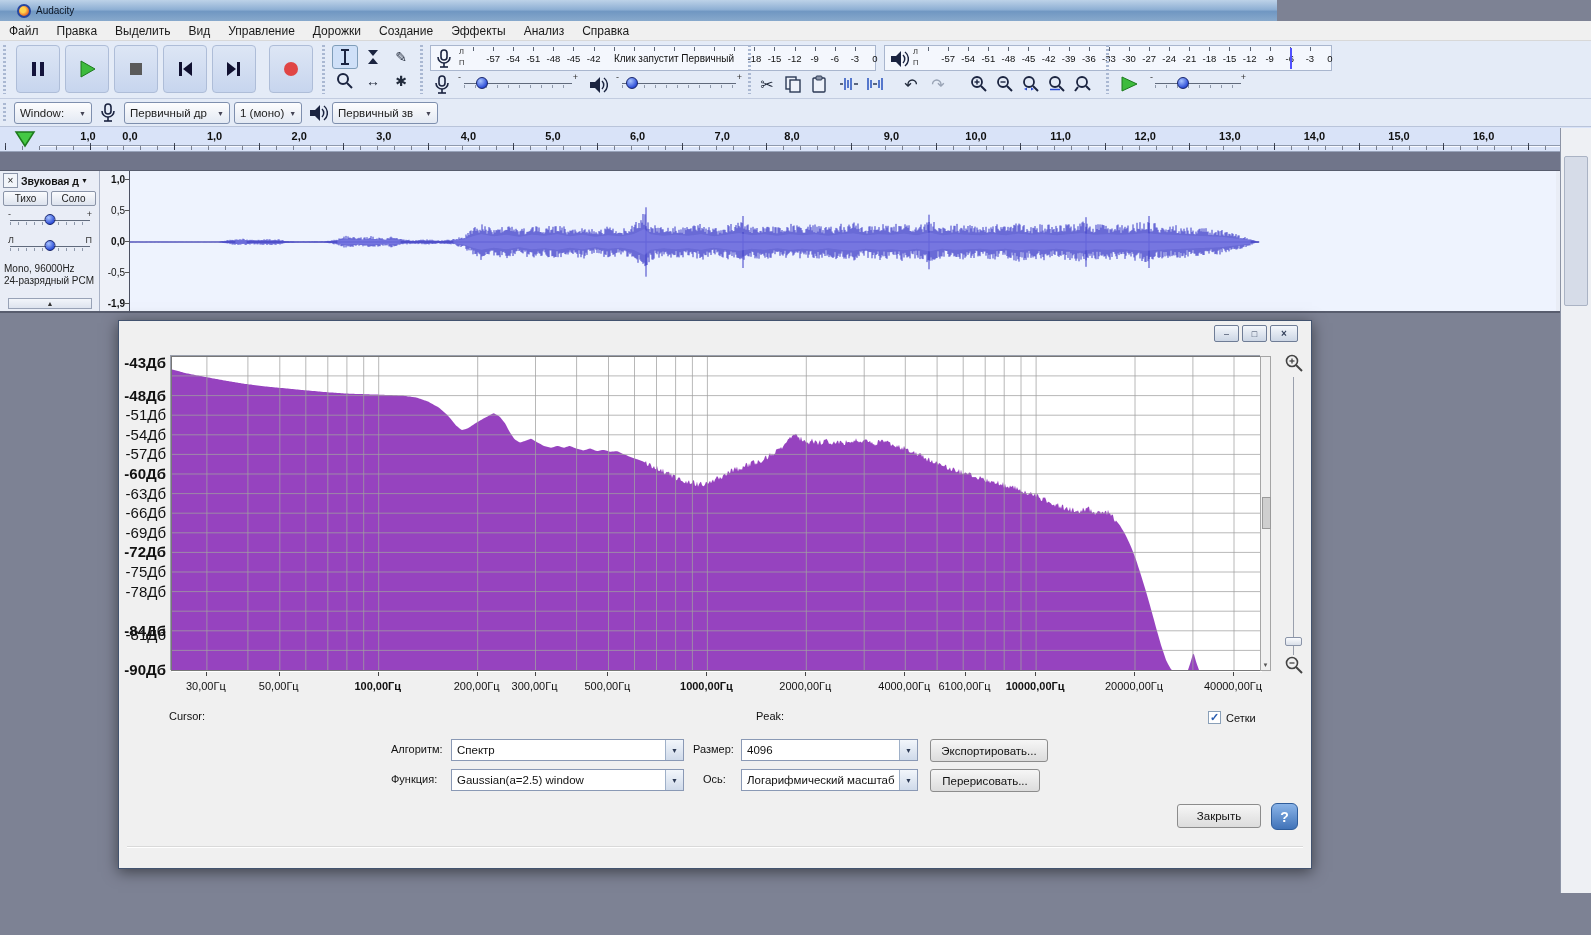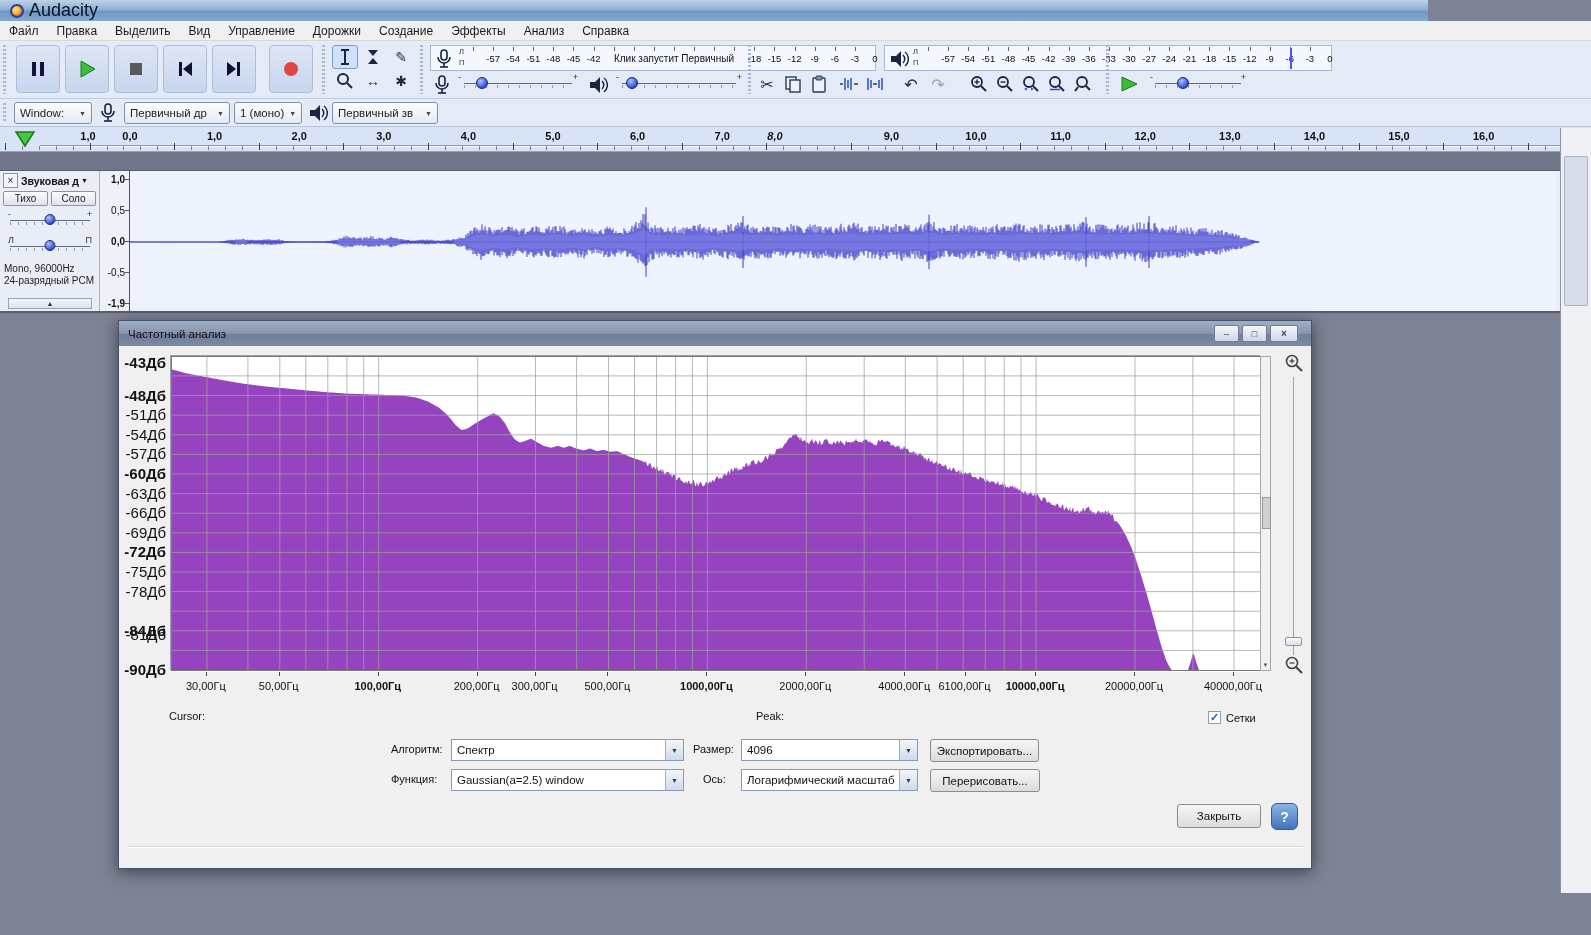--- a/index.html
+++ b/index.html
@@ -1,23 +1,23 @@
 <!DOCTYPE html>
 <html><head>
 <meta charset="utf-8">
 <style>
   html,body{margin:0;padding:0;}
   body{position:relative;width:1591px;height:935px;overflow:hidden;
        font-family:"Liberation Sans",sans-serif;background:#7d8294;-webkit-font-smoothing:antialiased;}
   .abs{position:absolute;}
   
-  .titlebar{left:0;top:0;width:1428px;height:21px;
+  .titlebar{left:0;top:0;width:1277px;height:21px;
     background:linear-gradient(180deg,#bdd2e8 0%,#8fb0d4 45%,#7097c2 55%,#88a9cc 100%);
-    display:flex;align-items:center;padding-left:10px;box-sizing:border-box;
-    font-size:18px;color:#0b1524;}
+    display:flex;align-items:center;padding-left:17px;box-sizing:border-box;
+    font-size:10px;color:#0b1524;}
   .app-icon{width:14px;height:14px;border-radius:50%;margin-right:5px;
     background:radial-gradient(circle at 40% 40%,#ffd24d 0 30%,#f08030 60%,#c03020 100%);
     border:2px solid #27459e;box-sizing:border-box;}
   .menubar{left:0;top:21px;width:1591px;height:20px;background:#f0f0f0;
     border-bottom:1px solid #d8d8d8;display:flex;align-items:center;box-sizing:border-box;}
   .menu-item{padding:2px 9px;font-size:12px;color:#1a1a1a;}
   
   .toolbars{left:0;top:41px;width:1591px;height:58px;background:#e4ebf7;
     border-bottom:1px solid #c2cce0;box-sizing:border-box;}
   .grip{position:absolute;width:3px;top:4px;bottom:4px;
@@ -436,21 +436,21 @@
   <div id="tlLabels" style="position:absolute;left:40px;top:0;width:1520px;height:25px">
       <div class="tl-label" style="left: 48px;">1,0</div>
       <div class="tl-label" style="left: 90px;">0,0</div>
       <div class="tl-label" style="left: 174.6px;">1,0</div>
       <div class="tl-label" style="left: 259.2px;">2,0</div>
       <div class="tl-label" style="left: 343.8px;">3,0</div>
       <div class="tl-label" style="left: 428.4px;">4,0</div>
       <div class="tl-label" style="left: 513px;">5,0</div>
       <div class="tl-label" style="left: 597.6px;">6,0</div>
       <div class="tl-label" style="left: 682.2px;">7,0</div>
-      <div class="tl-label" style="left: 735px; font-style: italic;">8,0</div>
+      <div class="tl-label" style="left: 752px;">8,0</div>
       <div class="tl-label" style="left: 851.4px;">9,0</div>
       <div class="tl-label" style="left: 936px;">10,0</div>
       <div class="tl-label" style="left: 1020.6px;">11,0</div>
       <div class="tl-label" style="left: 1105.2px;">12,0</div>
       <div class="tl-label" style="left: 1189.8px;">13,0</div>
       <div class="tl-label" style="left: 1274.4px;">14,0</div>
       <div class="tl-label" style="left: 1359px;">15,0</div>
       <div class="tl-label" style="left: 1443.6px;">16,0</div>
     </div>
 </div>
@@ -509,23 +509,20 @@
         <path d="M0 70.8L0 71.2M1 70.8L1 71.2M2 70.8L2 71.2M3 70.8L3 71.2M4 70.8L4 71.1M5 70.9L5 71.2M6 70.8L6 71.2M7 70.8L7 71.1M8 70.8L8 71.1M9 70.8L9 71.1M10 70.8L10 71.2M11 70.9L11 71.2M12 70.8L12 71.2M13 70.9L13 71.2M14 70.9L14 71.2M15 70.9L15 71.2M16 70.8L16 71.2M17 70.8L17 71.2M18 70.9L18 71.1M19 70.8L19 71.1M20 70.8L20 71.2M21 70.8L21 71.2M22 70.8L22 71.2M23 70.9L23 71.1M24 70.8L24 71.2M25 70.8L25 71.2M26 70.8L26 71.1M27 70.8L27 71.1M28 70.8L28 71.2M29 70.8L29 71.2M30 70.8L30 71.1M31 70.8L31 71.2M32 70.8L32 71.2M33 70.8L33 71.2M34 70.8L34 71.2M35 70.8L35 71.2M36 70.8L36 71.2M37 70.8L37 71.2M38 70.8L38 71.2M39 70.9L39 71.2M40 70.8L40 71.2M41 70.8L41 71.2M42 70.8L42 71.2M43 70.9L43 71.2M44 70.8L44 71.2M45 70.8L45 71.2M46 70.8L46 71.2M47 70.9L47 71.2M48 70.8L48 71.2M49 70.8L49 71.1M50 70.8L50 71.2M51 70.8L51 71.2M52 70.8L52 71.2M53 70.8L53 71.2M54 70.9L54 71.2M55 70.9L55 71.2M56 70.8L56 71.2M57 70.8L57 71.2M58 70.9L58 71.2M59 70.8L59 71.2M60 70.9L60 71.2M61 70.8L61 71.2M62 70.8L62 71.2M63 70.9L63 71.2M64 70.9L64 71.2M65 70.8L65 71.2M66 70.9L66 71.2M67 70.8L67 71.2M68 70.8L68 71.2M69 70.8L69 71.2M70 70.9L70 71.2M71 70.8L71 71.1M72 70.9L72 71.1M73 70.9L73 71.2M74 70.8L74 71.2M75 70.8L75 71.2M76 70.9L76 71.2M77 70.8L77 71.2M78 70.9L78 71.1M79 70.8L79 71.2M80 70.9L80 71.2M81 70.8L81 71.2M82 70.8L82 71.2M83 70.8L83 71.1M84 70.8L84 71.2M85 70.8L85 71.2M86 70.8L86 71.2M87 70.8L87 71.1M88 70.8L88 71.2M89 70.8L89 71.2M90 70.6L90 71.5M91 70.4L91 71.5M92 70.2L92 71.5M93 70.2L93 72.0M94 70.4L94 71.9M95 69.8L95 72.1M96 70.2L96 72.1M97 69.2L97 72.3M98 69.2L98 72.4M99 69.7L99 72.1M100 68.8L100 73.1M101 69.2L101 72.5M102 68.9L102 73.4M103 69.0L103 73.5M104 69.4L104 73.2M105 68.7L105 73.8M106 68.6L106 73.0M107 68.5L107 73.0M108 69.0L108 73.9M109 68.7L109 73.4M110 68.3L110 73.6M111 68.7L111 73.4M112 68.7L112 72.9M113 67.7L113 72.9M114 68.1L114 72.8M115 69.1L115 73.6M116 69.1L116 74.0M117 68.6L117 73.1M118 69.3L118 73.0M119 69.2L119 73.1M120 68.8L120 73.5M121 69.0L121 72.6M122 68.8L122 72.8M123 69.2L123 72.3M124 69.0L124 73.3M125 69.5L125 73.3M126 69.1L126 72.6M127 69.6L127 73.3M128 68.9L128 73.3M129 68.9L129 72.4M130 69.5L130 73.5M131 69.0L131 73.4M132 69.1L132 73.5M133 69.1L133 73.8M134 68.4L134 73.5M135 68.8L135 72.8M136 69.0L136 73.0M137 68.1L137 74.0M138 69.3L138 73.1M139 68.4L139 73.2M140 68.4L140 73.8M141 69.3L141 73.7M142 69.3L142 74.0M143 69.2L143 72.9M144 69.1L144 73.3M145 68.7L145 73.5M146 69.0L146 73.8M147 69.4L147 72.7M148 68.5L148 73.0M149 68.3L149 72.8M150 69.3L150 73.5M151 69.8L151 72.6M152 69.1L152 72.8M153 69.3L153 72.3M154 70.0L154 72.2M155 70.3L155 71.9M156 70.1L156 71.9M157 70.4L157 71.7M158 70.1L158 71.8M159 70.5L159 71.8M160 70.5L160 71.6M161 70.3L161 71.5M162 70.5L162 71.7M163 70.4L163 71.6M164 70.5L164 71.6M165 70.7L165 71.5M166 70.6L166 71.4M167 70.7L167 71.4M168 70.5L168 71.5M169 70.7L169 71.3M170 70.7L170 71.4M171 70.6L171 71.4M172 70.7L172 71.3M173 70.5L173 71.4M174 70.5L174 71.3M175 70.7L175 71.5M176 70.7L176 71.4M177 70.6L177 71.4M178 70.6L178 71.3M179 70.5L179 71.4M180 70.6L180 71.5M181 70.7L181 71.4M182 70.4L182 71.4M183 70.6L183 71.4M184 70.5L184 71.5M185 70.4L185 71.5M186 70.6L186 71.4M187 70.4L187 71.5M188 70.7L188 71.4M189 70.6L189 71.4M190 70.6L190 71.4M191 70.5L191 71.5M192 70.4L192 71.4M193 70.5L193 71.4M194 70.7L194 71.5M195 70.3L195 71.7M196 70.3L196 71.5M197 70.1L197 71.8M198 69.8L198 71.8M199 70.2L199 72.2M200 69.9L200 72.2M201 69.9L201 72.1M202 69.2L202 72.1M203 69.8L203 72.9M204 68.8L204 73.3M205 69.4L205 72.5M206 68.9L206 73.1M207 68.9L207 73.3M208 69.2L208 73.6M209 67.5L209 74.4M210 67.8L210 73.3M211 67.7L211 75.1M212 67.6L212 75.2M213 67.2L213 74.5M214 65.6L214 76.5M215 67.6L215 74.1M216 64.9L216 76.4M217 67.8L217 74.5M218 65.4L218 75.4M219 66.8L219 74.7M220 66.6L220 75.7M221 67.2L221 75.7M222 67.4L222 75.2M223 66.4L223 75.9M224 66.1L224 74.1M225 67.1L225 74.3M226 68.2L226 74.7M227 67.6L227 73.9M228 67.4L228 73.5M229 66.8L229 74.7M230 67.4L230 74.1M231 66.4L231 73.9M232 68.5L232 74.1M233 68.5L233 75.3M234 66.7L234 74.2M235 66.4L235 74.8M236 68.2L236 74.1M237 66.2L237 74.7M238 67.9L238 75.7M239 67.3L239 75.8M240 66.9L240 75.4M241 65.1L241 75.2M242 68.0L242 75.1M243 65.7L243 75.5M244 68.0L244 75.3M245 68.1L245 75.5M246 68.0L246 73.9M247 67.5L247 74.3M248 68.4L248 75.6M249 66.7L249 75.1M250 67.0L250 75.2M251 68.0L251 73.5M252 67.1L252 73.8M253 68.2L253 74.7M254 68.7L254 73.3M255 68.7L255 74.5M256 68.8L256 73.7M257 67.5L257 74.4M258 67.0L258 73.3M259 67.8L259 75.4M260 66.5L260 75.4M261 65.7L261 76.3M262 66.6L262 76.1M263 67.3L263 74.3M264 67.1L264 75.3M265 67.4L265 74.9M266 67.3L266 75.0M267 67.1L267 74.4M268 68.2L268 73.4M269 68.6L269 73.6M270 68.0L270 73.6M271 68.0L271 72.9M272 68.5L272 73.1M273 68.7L273 73.2M274 68.6L274 72.6M275 69.6L275 72.6M276 68.8L276 72.5M277 69.2L277 73.4M278 69.0L278 72.4M279 68.8L279 72.4M280 69.8L280 73.1M281 69.7L281 72.6M282 69.9L282 72.7M283 69.4L283 72.5M284 69.9L284 72.6M285 70.0L285 72.8M286 69.1L286 72.8M287 69.8L287 72.2M288 69.3L288 73.1M289 69.2L289 72.7M290 69.1L290 72.3M291 68.7L291 72.4M292 69.1L292 73.2M293 68.6L293 72.4M294 69.0L294 73.2M295 69.5L295 73.2M296 69.5L296 73.3M297 68.4L297 73.0M298 69.3L298 73.0M299 69.4L299 73.5M300 68.7L300 72.7M301 69.5L301 72.4M302 68.7L302 73.0M303 69.4L303 73.0M304 69.5L304 72.5M305 69.9L305 73.0M306 69.6L306 72.6M307 69.9L307 72.5M308 69.3L308 72.0M309 69.7L309 72.2M310 70.0L310 72.6M311 69.9L311 72.8M312 69.3L312 72.5M313 69.9L313 72.6M314 69.6L314 72.7M315 69.3L315 73.0M316 69.4L316 72.2M317 68.8L317 73.0M318 68.8L318 72.7M319 68.9L319 73.1M320 69.6L320 73.0M321 69.4L321 73.3M322 69.0L322 72.5M323 68.1L323 73.0M324 68.1L324 73.1M325 69.1L325 72.8M326 68.3L326 73.8M327 68.1L327 74.8M328 68.5L328 75.4M329 66.4L329 75.4M330 68.0L330 73.9M331 66.9L331 76.0M332 66.8L332 75.0M333 67.8L333 74.9M334 67.0L334 74.4M335 67.3L335 75.0M336 63.5L336 77.9M337 65.3L337 79.6M338 62.0L338 77.8M339 64.1L339 79.3M340 60.2L340 76.9M341 59.5L341 79.4M342 62.8L342 78.7M343 59.9L343 83.3M344 57.1L344 79.6M345 56.1L345 83.0M346 59.9L346 82.8M347 57.7L347 85.2M348 59.4L348 81.3M349 61.6L349 82.5M350 58.8L350 83.3M351 60.0L351 88.9M352 53.4L352 85.4M353 58.4L353 84.8M354 60.1L354 85.0M355 55.3L355 84.0M356 58.7L356 81.2M357 62.7L357 83.0M358 59.8L358 82.9M359 56.1L359 83.3M360 57.3L360 80.5M361 59.3L361 79.5M362 61.2L362 79.6M363 63.2L363 79.5M364 59.2L364 84.5M365 61.5L365 81.4M366 59.2L366 81.4M367 59.3L367 84.3M368 58.4L368 84.3M369 59.0L369 84.2M370 58.5L370 86.2M371 61.7L371 80.2M372 56.1L372 84.1M373 61.2L373 81.2M374 59.8L374 80.7M375 59.4L375 82.1M376 58.9L376 84.8M377 59.0L377 87.1M378 55.8L378 84.9M379 55.5L379 84.3M380 56.7L380 85.2M381 60.0L381 82.4M382 55.8L382 79.0M383 60.2L383 85.0M384 58.6L384 81.8M385 60.6L385 83.1M386 57.8L386 80.4M387 59.0L387 79.9M388 60.4L388 77.8M389 63.5L389 80.0M390 60.3L390 79.4M391 59.6L391 81.0M392 57.9L392 81.7M393 59.8L393 82.4M394 57.4L394 79.2M395 63.4L395 80.7M396 62.7L396 79.5M397 60.9L397 85.9M398 60.8L398 82.8M399 60.5L399 83.5M400 59.9L400 80.9M401 58.4L401 81.2M402 56.6L402 81.4M403 56.1L403 85.4M404 61.2L404 86.4M405 60.2L405 83.4M406 55.3L406 84.6M407 55.8L407 82.8M408 60.4L408 80.5M409 56.5L409 82.2M410 61.1L410 82.7M411 61.0L411 84.9M412 62.2L412 84.6M413 61.2L413 80.4M414 62.7L414 78.7M415 61.4L415 81.4M416 57.6L416 83.6M417 57.6L417 84.9M418 58.8L418 86.2M419 55.1L419 86.0M420 61.5L420 79.4M421 59.1L421 79.4M422 58.6L422 85.2M423 55.8L423 84.9M424 61.9L424 86.6M425 55.4L425 85.8M426 55.2L426 86.0M427 60.3L427 80.3M428 60.0L428 86.2M429 60.5L429 82.7M430 55.1L430 81.8M431 59.4L431 86.1M432 56.6L432 82.1M433 62.2L433 81.8M434 55.4L434 81.4M435 58.0L435 83.0M436 61.4L436 83.4M437 63.4L437 81.7M438 60.7L438 83.5M439 61.6L439 81.4M440 59.6L440 79.5M441 59.9L441 81.3M442 59.4L442 82.0M443 58.7L443 83.0M444 62.4L444 79.3M445 58.6L445 81.5M446 60.5L446 81.4M447 62.0L447 82.9M448 61.3L448 86.5M449 60.7L449 79.3M450 60.2L450 82.9M451 62.1L451 86.2M452 57.3L452 83.7M453 60.8L453 79.8M454 59.2L454 87.5M455 58.3L455 84.8M456 61.6L456 81.7M457 60.8L457 83.9M458 62.3L458 78.7M459 58.6L459 78.5M460 60.6L460 79.8M461 62.4L461 79.5M462 58.1L462 82.8M463 62.8L463 79.4M464 60.3L464 81.9M465 62.7L465 77.6M466 61.2L466 78.8M467 62.5L467 81.9M468 63.3L468 78.4M469 60.1L469 82.2M470 60.7L470 79.0M471 58.7L471 82.7M472 62.0L472 80.2M473 63.4L473 79.5M474 62.8L474 85.9M475 57.6L475 83.4M476 58.4L476 83.9M477 55.7L477 80.4M478 57.5L478 86.2M479 58.2L479 85.8M480 56.5L480 85.2M481 59.0L481 79.5M482 59.5L482 81.8M483 57.7L483 83.8M484 62.3L484 83.3M485 62.0L485 85.7M486 60.2L486 82.1M487 62.9L487 81.6M488 62.0L488 78.2M489 61.8L489 81.5M490 61.8L490 79.4M491 62.0L491 83.4M492 62.2L492 80.2M493 63.7L493 81.4M494 57.3L494 79.7M495 59.8L495 79.3M496 60.3L496 80.3M497 62.0L497 85.6M498 62.4L498 85.5M499 60.2L499 81.6M500 61.1L500 83.2M501 58.2L501 81.8M502 54.8L502 85.6M503 60.6L503 85.0M504 56.1L504 85.8M505 53.7L505 86.9M506 51.0L506 87.4M507 57.4L507 88.4M508 57.1L508 91.8M509 52.0L509 84.0M510 57.0L510 88.6M511 49.2L511 90.0M512 51.7L512 91.0M513 43.0L513 92.8M514 53.8L514 91.7M515 43.3L515 95.1M516 55.2L516 94.3M517 57.7L517 94.0M518 51.4L518 86.5M519 58.0L519 91.2M520 61.0L520 82.4M521 56.2L521 83.8M522 57.3L522 88.5M523 57.5L523 88.7M524 61.8L524 87.6M525 54.3L525 79.6M526 57.1L526 82.1M527 60.5L527 83.3M528 56.8L528 80.5M529 61.7L529 86.7M530 57.0L530 82.6M531 56.2L531 81.4M532 58.4L532 85.2M533 58.3L533 80.6M534 61.2L534 83.4M535 61.2L535 81.3M536 60.5L536 80.7M537 60.3L537 82.7M538 56.8L538 85.3M539 60.9L539 83.7M540 60.1L540 83.5M541 60.5L541 86.6M542 62.6L542 82.4M543 57.2L543 83.4M544 61.3L544 84.1M545 55.5L545 83.9M546 59.9L546 80.1M547 61.7L547 86.3M548 62.1L548 85.5M549 58.8L549 86.4M550 61.7L550 81.3M551 58.4L551 84.3M552 61.8L552 84.0M553 56.5L553 86.3M554 63.1L554 80.2M555 57.1L555 80.4M556 59.1L556 81.3M557 56.1L557 79.6M558 57.9L558 84.1M559 58.3L559 84.3M560 57.9L560 81.3M561 57.3L561 80.7M562 60.3L562 82.8M563 55.3L563 86.2M564 54.5L564 81.0M565 55.1L565 81.1M566 58.7L566 81.7M567 60.1L567 87.5M568 54.4L568 80.1M569 56.8L569 82.8M570 53.0L570 87.0M571 59.4L571 85.9M572 57.1L572 85.7M573 58.2L573 88.6M574 56.0L574 82.6M575 60.9L575 84.1M576 57.6L576 84.1M577 62.7L577 80.6M578 58.9L578 85.8M579 56.2L579 81.5M580 59.4L580 81.5M581 61.4L581 84.0M582 61.0L582 79.0M583 57.7L583 78.6M584 59.0L584 82.1M585 57.5L585 83.4M586 57.1L586 78.7M587 60.3L587 81.4M588 63.5L588 80.5M589 59.7L589 84.2M590 61.7L590 85.1M591 59.3L591 83.3M592 62.5L592 85.8M593 58.9L593 86.5M594 58.7L594 81.2M595 58.9L595 79.6M596 61.1L596 80.9M597 61.7L597 87.0M598 54.0L598 88.3M599 55.2L599 83.9M600 60.4L600 83.5M601 53.0L601 80.5M602 59.1L602 85.0M603 60.3L603 81.4M604 60.0L604 86.4M605 56.0L605 81.3M606 54.1L606 83.7M607 57.2L607 86.6M608 51.8L608 86.9M609 54.9L609 87.1M610 56.4L610 88.2M611 51.3L611 86.8M612 51.9L612 87.6M613 61.1L613 85.6M614 57.6L614 88.8M615 55.4L615 84.8M616 58.6L616 84.3M617 54.4L617 83.5M618 53.5L618 85.1M619 59.1L619 85.4M620 61.0L620 82.2M621 56.7L621 85.8M622 62.0L622 80.5M623 55.8L623 81.1M624 58.6L624 84.0M625 57.5L625 87.3M626 58.7L626 85.5M627 57.0L627 87.4M628 61.1L628 81.7M629 62.0L629 87.7M630 60.2L630 82.6M631 59.9L631 83.9M632 61.4L632 83.1M633 55.9L633 82.7M634 57.3L634 84.6M635 61.0L635 86.7M636 57.4L636 81.8M637 55.9L637 86.0M638 55.9L638 87.6M639 56.5L639 82.4M640 60.5L640 86.6M641 60.3L641 86.8M642 60.4L642 82.5M643 55.6L643 81.8M644 61.8L644 79.4M645 56.2L645 83.2M646 56.3L646 80.4M647 62.3L647 80.9M648 56.4L648 80.7M649 56.6L649 80.4M650 57.1L650 84.8M651 60.7L651 81.2M652 59.0L652 83.5M653 61.3L653 84.6M654 59.9L654 82.7M655 61.0L655 79.8M656 59.8L656 86.8M657 56.1L657 84.3M658 56.7L658 82.9M659 59.5L659 82.1M660 60.6L660 80.8M661 52.9L661 80.2M662 60.8L662 81.4M663 55.2L663 84.6M664 54.5L664 83.6M665 59.1L665 81.8M666 61.4L666 80.5M667 54.4L667 81.4M668 56.2L668 81.6M669 55.5L669 80.1M670 56.6L670 87.3M671 57.0L671 82.7M672 59.2L672 80.6M673 61.5L673 81.7M674 62.0L674 83.3M675 61.5L675 81.6M676 58.1L676 83.6M677 57.6L677 79.9M678 55.7L678 86.8M679 58.8L679 83.6M680 53.6L680 80.5M681 56.1L681 79.9M682 59.4L682 83.6M683 54.3L683 86.4M684 61.2L684 86.9M685 53.5L685 82.7M686 61.8L686 85.1M687 55.7L687 87.3M688 60.6L688 81.0M689 55.1L689 87.5M690 57.6L690 83.8M691 55.4L691 83.5M692 61.5L692 86.7M693 59.1L693 81.8M694 62.4L694 82.9M695 57.0L695 85.0M696 56.0L696 79.3M697 58.9L697 84.7M698 58.5L698 83.4M699 56.4L699 86.1M700 57.9L700 84.2M701 55.7L701 85.5M702 60.5L702 86.2M703 61.9L703 87.0M704 62.6L704 85.8M705 59.3L705 81.2M706 56.9L706 88.1M707 57.5L707 87.0M708 59.3L708 84.9M709 60.8L709 82.7M710 55.3L710 85.8M711 52.8L711 82.6M712 58.9L712 80.5M713 61.4L713 85.8M714 56.2L714 87.6M715 58.9L715 86.3M716 60.7L716 87.8M717 60.6L717 83.8M718 55.3L718 82.8M719 53.6L719 87.3M720 55.5L720 85.3M721 58.0L721 81.6M722 57.0L722 85.3M723 52.7L723 86.2M724 51.5L724 89.4M725 56.5L725 88.7M726 54.6L726 85.6M727 58.2L727 86.9M728 52.5L728 83.6M729 57.8L729 85.1M730 61.0L730 80.2M731 57.0L731 81.4M732 56.2L732 79.8M733 60.8L733 82.4M734 61.2L734 84.7M735 60.1L735 80.1M736 59.7L736 79.3M737 62.5L737 80.0M738 60.0L738 86.9M739 55.5L739 80.8M740 55.3L740 81.1M741 59.1L741 81.1M742 55.6L742 87.3M743 61.6L743 84.0M744 58.8L744 81.7M745 55.2L745 87.5M746 59.0L746 84.0M747 58.7L747 83.0M748 58.7L748 80.5M749 56.1L749 84.9M750 60.2L750 89.0M751 59.4L751 86.6M752 59.2L752 84.0M753 53.2L753 85.3M754 57.5L754 80.6M755 59.4L755 85.2M756 54.8L756 87.1M757 56.5L757 87.8M758 54.8L758 81.2M759 60.9L759 84.7M760 61.8L760 81.1M761 56.4L761 81.2M762 56.4L762 80.9M763 59.6L763 83.3M764 55.7L764 83.9M765 60.4L765 80.6M766 52.9L766 83.8M767 61.0L767 87.7M768 60.4L768 83.0M769 55.0L769 80.5M770 55.3L770 84.4M771 55.3L771 88.6M772 58.7L772 89.9M773 58.4L773 82.5M774 57.3L774 86.5M775 53.3L775 81.8M776 55.8L776 84.1M777 54.5L777 86.5M778 56.8L778 85.7M779 54.3L779 85.3M780 60.0L780 87.4M781 60.1L781 80.2M782 61.0L782 82.6M783 59.7L783 83.2M784 61.1L784 80.3M785 58.5L785 87.5M786 56.4L786 79.7M787 59.7L787 84.2M788 58.7L788 86.7M789 57.4L789 79.8M790 55.9L790 88.1M791 53.5L791 84.9M792 58.3L792 87.6M793 61.1L793 88.1M794 55.7L794 83.4M795 53.4L795 84.3M796 59.2L796 83.3M797 51.5L797 91.1M798 53.7L798 89.4M799 51.0L799 88.9M800 59.8L800 89.8M801 52.7L801 86.4M802 59.9L802 89.6M803 55.5L803 88.1M804 51.0L804 88.7M805 57.9L805 88.3M806 58.8L806 87.2M807 59.7L807 87.0M808 60.5L808 80.3M809 57.0L809 85.8M810 57.7L810 87.6M811 57.8L811 85.3M812 62.1L812 85.4M813 56.6L813 81.5M814 57.2L814 85.7M815 57.8L815 79.4M816 60.0L816 80.0M817 60.1L817 80.0M818 59.4L818 83.0M819 59.8L819 85.8M820 59.8L820 85.4M821 54.6L821 83.8M822 61.5L822 81.7M823 58.6L823 82.3M824 54.8L824 85.4M825 54.9L825 84.7M826 60.5L826 86.0M827 52.9L827 85.9M828 59.9L828 83.2M829 61.6L829 85.9M830 58.4L830 87.8M831 56.9L831 82.0M832 57.5L832 82.6M833 59.3L833 88.4M834 54.5L834 83.6M835 60.0L835 86.8M836 57.5L836 85.4M837 58.9L837 81.3M838 55.0L838 83.9M839 61.4L839 82.3M840 54.2L840 80.5M841 57.4L841 86.9M842 55.0L842 84.7M843 60.6L843 82.9M844 57.2L844 87.0M845 55.6L845 82.0M846 61.4L846 79.6M847 56.6L847 80.2M848 58.7L848 85.4M849 61.3L849 84.4M850 58.3L850 85.2M851 59.3L851 80.8M852 59.7L852 81.0M853 56.1L853 82.7M854 59.0L854 80.5M855 60.7L855 80.5M856 55.8L856 84.7M857 61.8L857 82.0M858 61.3L858 87.7M859 57.7L859 83.8M860 61.0L860 88.1M861 56.4L861 83.4M862 58.1L862 83.2M863 55.4L863 87.5M864 61.0L864 82.8M865 61.9L865 88.5M866 55.0L866 85.4M867 53.3L867 80.1M868 57.8L868 85.9M869 59.3L869 82.6M870 60.1L870 80.1M871 56.2L871 79.9M872 58.1L872 80.0M873 56.2L873 83.8M874 55.5L874 81.6M875 55.7L875 83.7M876 60.1L876 79.5M877 59.2L877 85.0M878 55.9L878 87.5M879 59.8L879 85.8M880 56.6L880 86.8M881 55.8L881 86.8M882 60.4L882 81.6M883 57.1L883 84.4M884 53.9L884 89.3M885 54.6L885 81.9M886 52.5L886 89.8M887 60.6L887 85.2M888 54.4L888 88.3M889 52.6L889 90.6M890 53.6L890 85.9M891 59.6L891 81.1M892 58.8L892 86.5M893 55.3L893 81.4M894 54.1L894 89.1M895 61.2L895 87.1M896 61.0L896 88.9M897 58.1L897 81.6M898 59.7L898 86.6M899 61.8L899 79.9M900 60.1L900 82.6M901 56.2L901 86.8M902 62.3L902 84.5M903 56.8L903 86.4M904 57.3L904 85.0M905 55.1L905 85.5M906 58.9L906 88.1M907 57.3L907 83.3M908 61.2L908 82.1M909 61.5L909 80.2M910 53.3L910 84.1M911 60.6L911 87.4M912 53.8L912 83.2M913 59.5L913 86.0M914 61.5L914 89.2M915 57.6L915 83.3M916 60.5L916 82.7M917 58.4L917 84.5M918 53.8L918 84.2M919 53.6L919 83.5M920 58.0L920 86.3M921 62.0L921 80.5M922 56.0L922 85.0M923 58.8L923 79.6M924 58.0L924 83.1M925 60.8L925 84.0M926 54.9L926 80.3M927 57.2L927 80.5M928 61.1L928 84.9M929 60.5L929 85.9M930 54.4L930 84.1M931 54.7L931 84.8M932 59.8L932 80.0M933 60.5L933 83.8M934 57.1L934 83.1M935 60.3L935 88.8M936 53.4L936 84.0M937 54.5L937 80.8M938 53.6L938 86.9M939 53.4L939 80.8M940 57.2L940 89.0M941 55.6L941 82.3M942 60.5L942 87.3M943 59.5L943 84.3M944 53.3L944 82.9M945 57.4L945 87.6M946 60.2L946 89.8M947 58.8L947 87.6M948 55.2L948 82.3M949 59.1L949 90.3M950 52.6L950 81.8M951 55.3L951 88.6M952 51.5L952 82.3M953 50.6L953 85.4M954 52.1L954 88.0M955 60.3L955 83.2M956 55.8L956 89.3M957 52.7L957 86.2M958 58.4L958 86.9M959 56.7L959 82.6M960 55.5L960 84.8M961 60.5L961 82.7M962 61.0L962 87.1M963 57.8L963 80.9M964 61.7L964 84.5M965 60.9L965 87.3M966 53.8L966 88.3M967 58.0L967 80.8M968 53.3L968 88.1M969 59.0L969 85.3M970 53.4L970 80.9M971 56.6L971 84.3M972 53.6L972 84.7M973 54.0L973 83.5M974 54.4L974 85.6M975 58.1L975 85.1M976 54.9L976 87.7M977 58.3L977 83.4M978 57.3L978 84.7M979 61.8L979 86.2M980 58.3L980 88.8M981 58.5L981 82.4M982 57.5L982 86.0M983 61.1L983 80.9M984 59.5L984 81.1M985 58.1L985 82.8M986 59.5L986 85.3M987 54.3L987 88.0M988 53.5L988 82.5M989 59.2L989 84.1M990 56.3L990 81.4M991 61.9L991 83.1M992 54.2L992 82.8M993 59.4L993 81.0M994 57.5L994 82.9M995 55.8L995 87.9M996 58.1L996 84.7M997 56.8L997 80.6M998 54.5L998 82.0M999 61.7L999 83.6M1000 60.5L1000 82.2M1001 59.9L1001 85.5M1002 58.9L1002 81.0M1003 53.4L1003 82.8M1004 57.2L1004 86.4M1005 59.9L1005 89.7M1006 61.2L1006 84.5M1007 51.8L1007 83.6M1008 57.8L1008 82.3M1009 58.1L1009 81.6M1010 51.2L1010 87.5M1011 59.4L1011 82.5M1012 57.6L1012 90.0M1013 58.5L1013 87.8M1014 52.5L1014 86.1M1015 58.9L1015 90.9M1016 58.3L1016 90.9M1017 58.3L1017 84.8M1018 51.1L1018 90.2M1019 52.0L1019 88.1M1020 60.6L1020 85.9M1021 57.9L1021 85.8M1022 60.6L1022 87.9M1023 59.6L1023 88.4M1024 52.4L1024 86.0M1025 52.2L1025 85.2M1026 56.5L1026 81.6M1027 56.6L1027 80.7M1028 58.8L1028 86.2M1029 61.3L1029 87.0M1030 61.7L1030 86.0M1031 58.9L1031 80.4M1032 56.9L1032 87.4M1033 57.5L1033 86.3M1034 58.7L1034 81.2M1035 60.4L1035 85.4M1036 58.5L1036 81.0M1037 61.2L1037 84.7M1038 59.0L1038 86.8M1039 58.6L1039 84.6M1040 55.7L1040 85.5M1041 60.7L1041 79.7M1042 58.1L1042 85.1M1043 55.4L1043 83.7M1044 59.6L1044 84.5M1045 59.5L1045 81.1M1046 54.2L1046 84.3M1047 62.1L1047 86.5M1048 62.0L1048 86.3M1049 60.3L1049 81.1M1050 62.6L1050 86.8M1051 57.4L1051 82.0M1052 59.6L1052 85.2M1053 60.6L1053 84.8M1054 57.7L1054 82.4M1055 60.2L1055 86.8M1056 62.8L1056 83.9M1057 56.6L1057 79.2M1058 59.6L1058 85.5M1059 62.7L1059 80.8M1060 63.1L1060 80.9M1061 56.6L1061 83.0M1062 61.0L1062 81.9M1063 59.6L1063 79.1M1064 62.9L1064 82.5M1065 63.5L1065 82.7M1066 60.6L1066 84.8M1067 62.5L1067 84.6M1068 59.4L1068 84.8M1069 58.2L1069 82.3M1070 57.7L1070 81.4M1071 60.3L1071 82.9M1072 57.4L1072 82.6M1073 60.7L1073 84.0M1074 57.4L1074 84.0M1075 60.8L1075 80.2M1076 57.2L1076 79.7M1077 60.9L1077 80.3M1078 60.5L1078 80.1M1079 63.9L1079 82.6M1080 61.7L1080 79.7M1081 63.8L1081 78.3M1082 58.8L1082 80.8M1083 64.2L1083 81.2M1084 62.5L1084 80.3M1085 61.7L1085 83.1M1086 61.1L1086 82.8M1087 64.0L1087 83.4M1088 59.4L1088 79.8M1089 60.3L1089 78.7M1090 64.6L1090 83.5M1091 60.0L1091 78.3M1092 59.0L1092 81.2M1093 63.5L1093 77.1M1094 64.8L1094 78.1M1095 61.6L1095 79.7M1096 61.4L1096 81.2M1097 61.1L1097 78.8M1098 64.9L1098 78.9M1099 62.8L1099 80.4M1100 63.2L1100 77.0M1101 64.7L1101 78.7M1102 62.2L1102 78.1M1103 62.9L1103 76.4M1104 65.4L1104 78.0M1105 64.8L1105 77.7M1106 63.1L1106 78.5M1107 66.3L1107 78.3M1108 64.5L1108 77.5M1109 64.4L1109 74.8M1110 67.5L1110 77.9M1111 67.0L1111 77.4M1112 67.7L1112 77.3M1113 67.1L1113 76.1M1114 67.0L1114 75.7M1115 66.1L1115 74.0M1116 68.2L1116 76.0M1117 67.2L1117 74.6M1118 68.5L1118 74.7M1119 68.5L1119 74.3M1120 68.5L1120 74.4M1121 68.6L1121 72.7M1122 69.0L1122 73.6M1123 69.0L1123 72.5M1124 69.4L1124 72.3M1125 69.8L1125 71.9M1126 70.2L1126 71.6M1127 70.5L1127 71.8M1128 70.5L1128 71.6M1129 70.7L1129 71.3M516 36.3L516 105.7M613 45.0L613 97.0M799 43.7L799 98.3M956 46.2L956 95.8M1019 45.0L1019 97.0" stroke="#3c3cc8" stroke-width="1" fill="none"></path>
         <path d="M106 69.7L106 72.3M107 69.6L107 72.4M108 69.6L108 72.4M109 69.5L109 72.5M110 69.4L110 72.6M111 69.5L111 72.5M112 69.5L112 72.5M113 69.6L113 72.4M114 69.6L114 72.4M115 69.6L115 72.4M116 69.7L116 72.3M208 69.6L208 72.4M209 69.4L209 72.6M210 69.3L210 72.7M211 69.1L211 72.9M212 69.0L212 73.0M213 68.8L213 73.2M214 68.7L214 73.3M215 68.5L215 73.5M216 68.4L216 73.6M217 68.5L217 73.5M218 68.5L218 73.5M219 68.6L219 73.4M220 68.7L220 73.3M221 68.7L221 73.3M222 68.8L222 73.2M223 68.8L223 73.2M224 68.9L224 73.1M225 69.0L225 73.0M226 69.0L226 73.0M227 69.1L227 72.9M228 69.2L228 72.8M229 69.1L229 72.9M230 69.1L230 72.9M231 69.0L231 73.0M232 69.0L232 73.0M233 68.9L233 73.1M234 68.8L234 73.2M235 68.8L235 73.2M236 68.7L236 73.3M237 68.6L237 73.4M238 68.6L238 73.4M239 68.5L239 73.5M240 68.5L240 73.5M241 68.4L241 73.6M242 68.5L242 73.5M243 68.6L243 73.4M244 68.6L244 73.4M245 68.7L245 73.3M246 68.8L246 73.2M247 68.9L247 73.1M248 69.0L248 73.0M249 69.0L249 73.0M250 69.1L250 72.9M251 69.2L251 72.8M252 69.3L252 72.7M253 69.4L253 72.6M254 69.4L254 72.6M255 69.3L255 72.7M256 69.2L256 72.8M257 69.1L257 72.9M258 69.0L258 73.0M259 69.0L259 73.0M260 68.9L260 73.1M261 68.8L261 73.2M262 68.7L262 73.3M263 68.7L263 73.3M264 68.9L264 73.1M265 69.0L265 73.0M266 69.1L266 72.9M267 69.2L267 72.8M268 69.4L268 72.6M269 69.5L269 72.5M270 69.6L270 72.4M324 69.6L324 72.4M325 69.5L325 72.5M326 69.4L326 72.6M327 69.3L327 72.7M328 69.2L328 72.8M329 69.0L329 73.0M330 68.9L330 73.1M331 68.8L331 73.2M332 68.7L332 73.3M333 68.5L333 73.5M334 68.4L334 73.6M335 68.1L335 73.9M336 67.7L336 74.3M337 67.4L337 74.6M338 67.0L338 75.0M339 66.6L339 75.4M340 66.2L340 75.8M341 65.9L341 76.1M342 65.5L342 76.5M343 65.2L343 76.8M344 64.9L344 77.1M345 64.7L345 77.3M346 64.4L346 77.6M347 64.2L347 77.8M348 63.9L348 78.1M349 63.7L349 78.3M350 63.5L350 78.5M351 63.2L351 78.8M352 63.3L352 78.7M353 63.5L353 78.5M354 63.7L354 78.3M355 63.8L355 78.2M356 64.0L356 78.0M357 64.2L357 77.8M358 64.3L358 77.7M359 64.5L359 77.5M360 64.7L360 77.3M361 64.8L361 77.2M362 65.0L362 77.0M363 65.1L363 76.9M364 65.2L364 76.8M365 65.1L365 76.9M366 65.0L366 77.0M367 64.9L367 77.1M368 64.8L368 77.2M369 64.6L369 77.4M370 64.5L370 77.5M371 64.4L371 77.6M372 64.3L372 77.7M373 64.1L373 77.9M374 64.0L374 78.0M375 63.9L375 78.1M376 63.8L376 78.2M377 63.8L377 78.2M378 64.0L378 78.0M379 64.1L379 77.9M380 64.3L380 77.7M381 64.5L381 77.5M382 64.6L382 77.4M383 64.8L383 77.2M384 64.9L384 77.1M385 65.1L385 76.9M386 65.3L386 76.7M387 65.4L387 76.6M388 65.6L388 76.4M389 65.8L389 76.2M390 65.7L390 76.3M391 65.5L391 76.5M392 65.3L392 76.7M393 65.2L393 76.8M394 65.0L394 77.0M395 64.8L395 77.2M396 64.7L396 77.3M397 64.5L397 77.5M398 64.3L398 77.7M399 64.2L399 77.8M400 64.0L400 78.0M401 63.8L401 78.2M402 63.7L402 78.3M403 63.8L403 78.2M404 63.9L404 78.1M405 64.0L405 78.0M406 64.0L406 78.0M407 64.1L407 77.9M408 64.2L408 77.8M409 64.3L409 77.7M410 64.4L410 77.6M411 64.5L411 77.5M412 64.5L412 77.5M413 64.6L413 77.4M414 64.7L414 77.3M415 64.7L415 77.3M416 64.6L416 77.4M417 64.4L417 77.6M418 64.3L418 77.7M419 64.2L419 77.8M420 64.1L420 77.9M421 64.0L421 78.0M422 63.8L422 78.2M423 63.7L423 78.3M424 63.6L424 78.4M425 63.5L425 78.5M426 63.3L426 78.7M427 63.2L427 78.8M428 63.3L428 78.7M429 63.5L429 78.5M430 63.6L430 78.4M431 63.8L431 78.2M432 64.0L432 78.0M433 64.1L433 77.9M434 64.3L434 77.7M435 64.5L435 77.5M436 64.6L436 77.4M437 64.8L437 77.2M438 65.0L438 77.0M439 65.1L439 76.9M440 65.3L440 76.7M441 65.1L441 76.9M442 65.0L442 77.0M443 64.9L443 77.1M444 64.8L444 77.2M445 64.6L445 77.4M446 64.5L446 77.5M447 64.4L447 77.6M448 64.3L448 77.7M449 64.2L449 77.8M450 64.0L450 78.0M451 63.9L451 78.1M452 63.8L452 78.2M453 63.8L453 78.2M454 63.9L454 78.1M455 64.1L455 77.9M456 64.3L456 77.7M457 64.4L457 77.6M458 64.6L458 77.4M459 64.8L459 77.2M460 64.9L460 77.1M461 65.1L461 76.9M462 65.3L462 76.7M463 65.4L463 76.6M464 65.6L464 76.4M465 65.7L465 76.3M466 65.7L466 76.3M467 65.6L467 76.4M468 65.5L468 76.5M469 65.3L469 76.7M470 65.2L470 76.8M471 65.1L471 76.9M472 65.0L472 77.0M473 64.8L473 77.2M474 64.7L474 77.3M475 64.6L475 77.4M476 64.5L476 77.5M477 64.4L477 77.6M478 64.2L478 77.8M479 64.3L479 77.7M480 64.4L480 77.6M481 64.5L481 77.5M482 64.6L482 77.4M483 64.6L483 77.4M484 64.7L484 77.3M485 64.8L485 77.2M486 64.9L486 77.1M487 65.0L487 77.0M488 65.1L488 76.9M489 65.1L489 76.9M490 65.2L490 76.8M491 65.2L491 76.8M492 65.1L492 76.9M493 64.9L493 77.1M494 64.7L494 77.3M495 64.6L495 77.4M496 64.4L496 77.6M497 64.2L497 77.8M498 64.1L498 77.9M499 63.9L499 78.1M500 63.7L500 78.3M501 63.6L501 78.4M502 63.4L502 78.6M503 63.2L503 78.8M504 62.9L504 79.1M505 62.4L505 79.6M506 61.9L506 80.1M507 61.5L507 80.5M508 61.0L508 81.0M509 60.5L509 81.5M510 60.0L510 82.0M511 59.6L511 82.4M512 59.1L512 82.9M513 58.6L513 83.4M514 58.2L514 83.8M515 58.5L515 83.5M516 59.4L516 82.6M517 60.3L517 81.7M518 61.2L518 80.8M519 62.1L519 79.9M520 62.9L520 79.1M521 63.3L521 78.7M522 63.4L522 78.6M523 63.5L523 78.5M524 63.6L524 78.4M525 63.8L525 78.2M526 63.9L526 78.1M527 64.0L527 78.0M528 64.1L528 77.9M529 64.3L529 77.7M530 64.4L530 77.6M531 64.5L531 77.5M532 64.6L532 77.4M533 64.7L533 77.3M534 64.7L534 77.3M535 64.6L535 77.4M536 64.5L536 77.5M537 64.4L537 77.6M538 64.3L538 77.7M539 64.3L539 77.7M540 64.2L540 77.8M541 64.1L541 77.9M542 64.0L542 78.0M543 63.9L543 78.1M544 63.8L544 78.2M545 63.8L545 78.2M546 63.7L546 78.3M547 63.8L547 78.2M548 63.9L548 78.1M549 64.0L549 78.0M550 64.1L550 77.9M551 64.1L551 77.9M552 64.2L552 77.8M553 64.3L553 77.7M554 64.4L554 77.6M555 64.5L555 77.5M556 64.6L556 77.4M557 64.6L557 77.4M558 64.7L558 77.3M559 64.7L559 77.3M560 64.5L560 77.5M561 64.4L561 77.6M562 64.3L562 77.7M563 64.2L563 77.8M564 64.1L564 77.9M565 63.9L565 78.1M566 63.8L566 78.2M567 63.7L567 78.3M568 63.6L568 78.4M569 63.4L569 78.6M570 63.3L570 78.7M571 63.2L571 78.8M572 63.3L572 78.7M573 63.5L573 78.5M574 63.7L574 78.3M575 63.8L575 78.2M576 64.0L576 78.0M577 64.2L577 77.8M578 64.3L578 77.7M579 64.5L579 77.5M580 64.7L580 77.3M581 64.8L581 77.2M582 65.0L582 77.0M583 65.1L583 76.9M584 65.2L584 76.8M585 65.1L585 76.9M586 65.0L586 77.0M587 64.9L587 77.1M588 64.7L588 77.3M589 64.6L589 77.4M590 64.5L590 77.5M591 64.4L591 77.6M592 64.3L592 77.7M593 64.1L593 77.9M594 64.0L594 78.0M595 63.9L595 78.1M596 63.8L596 78.2M597 63.6L597 78.4M598 63.5L598 78.5M599 63.4L599 78.6M600 63.3L600 78.7M601 63.1L601 78.9M602 63.0L602 79.0M603 62.9L603 79.1M604 62.8L604 79.2M605 62.7L605 79.3M606 62.5L606 79.5M607 62.4L607 79.6M608 62.3L608 79.7M609 62.2L609 79.8M610 62.3L610 79.7M611 62.5L611 79.5M612 62.6L612 79.4M613 62.8L613 79.2M614 62.9L614 79.1M615 63.1L615 78.9M616 63.3L616 78.7M617 63.4L617 78.6M618 63.6L618 78.4M619 63.8L619 78.2M620 63.9L620 78.1M621 64.1L621 77.9M622 64.2L622 77.8M623 64.1L623 77.9M624 64.0L624 78.0M625 64.0L625 78.0M626 63.9L626 78.1M627 63.8L627 78.2M628 63.7L628 78.3M629 63.6L629 78.4M630 63.6L630 78.4M631 63.5L631 78.5M632 63.4L632 78.6M633 63.3L633 78.7M634 63.2L634 78.8M635 63.2L635 78.8M636 63.4L636 78.6M637 63.5L637 78.5M638 63.6L638 78.4M639 63.7L639 78.3M640 63.9L640 78.1M641 64.0L641 78.0M642 64.1L642 77.9M643 64.2L643 77.8M644 64.4L644 77.6M645 64.5L645 77.5M646 64.6L646 77.4M647 64.7L647 77.3M648 64.7L648 77.3M649 64.5L649 77.5M650 64.4L650 77.6M651 64.3L651 77.7M652 64.2L652 77.8M653 64.0L653 78.0M654 63.9L654 78.1M655 63.8L655 78.2M656 63.7L656 78.3M657 63.5L657 78.5M658 63.4L658 78.6M659 63.3L659 78.7M660 63.2L660 78.8M661 63.3L661 78.7M662 63.4L662 78.6M663 63.4L663 78.6M664 63.5L664 78.5M665 63.6L665 78.4M666 63.7L666 78.3M667 63.8L667 78.2M668 63.9L668 78.1M669 63.9L669 78.1M670 64.0L670 78.0M671 64.1L671 77.9M672 64.2L672 77.8M673 64.2L673 77.8M674 64.1L674 77.9M675 64.0L675 78.0M676 63.9L676 78.1M677 63.9L677 78.1M678 63.8L678 78.2M679 63.7L679 78.3M680 63.6L680 78.4M681 63.5L681 78.5M682 63.5L682 78.5M683 63.4L683 78.6M684 63.3L684 78.7M685 63.2L685 78.8M686 63.3L686 78.7M687 63.4L687 78.6M688 63.5L688 78.5M689 63.6L689 78.4M690 63.8L690 78.2M691 63.9L691 78.1M692 64.0L692 78.0M693 64.1L693 77.9M694 64.3L694 77.7M695 64.4L695 77.6M696 64.5L696 77.5M697 64.6L697 77.4M698 64.7L698 77.3M699 64.6L699 77.4M700 64.5L700 77.5M701 64.4L701 77.6M702 64.3L702 77.7M703 64.1L703 77.9M704 64.0L704 78.0M705 63.9L705 78.1M706 63.8L706 78.2M707 63.6L707 78.4M708 63.5L708 78.5M709 63.4L709 78.6M710 63.3L710 78.7M711 63.2L711 78.8M712 63.1L712 78.9M713 63.0L713 79.0M714 63.0L714 79.0M715 62.9L715 79.1M716 62.9L716 79.1M717 62.8L717 79.2M718 62.7L718 79.3M719 62.7L719 79.3M720 62.6L720 79.4M721 62.6L721 79.4M722 62.5L722 79.5M723 62.4L723 79.6M724 62.5L724 79.5M725 62.6L725 79.4M726 62.8L726 79.2M727 62.9L727 79.1M728 63.1L728 78.9M729 63.2L729 78.8M730 63.4L730 78.6M731 63.5L731 78.5M732 63.7L732 78.3M733 63.8L733 78.2M734 63.9L734 78.1M735 64.1L735 77.9M736 64.2L736 77.8M737 64.1L737 77.9M738 64.1L738 77.9M739 64.0L739 78.0M740 63.9L740 78.1M741 63.8L741 78.2M742 63.7L742 78.3M743 63.7L743 78.3M744 63.6L744 78.4M745 63.5L745 78.5M746 63.4L746 78.6M747 63.3L747 78.7M748 63.2L748 78.8M749 63.2L749 78.8M750 63.2L750 78.8M751 63.3L751 78.7M752 63.3L752 78.7M753 63.4L753 78.6M754 63.4L754 78.6M755 63.4L755 78.6M756 63.5L756 78.5M757 63.5L757 78.5M758 63.6L758 78.4M759 63.6L759 78.4M760 63.7L760 78.3M761 63.7L761 78.3M762 63.7L762 78.3M763 63.6L763 78.4M764 63.5L764 78.5M765 63.4L765 78.6M766 63.3L766 78.7M767 63.2L767 78.8M768 63.2L768 78.8M769 63.1L769 78.9M770 63.0L770 79.0M771 62.9L771 79.1M772 62.8L772 79.2M773 62.8L773 79.2M774 62.7L774 79.3M775 62.8L775 79.2M776 62.9L776 79.1M777 63.0L777 79.0M778 63.1L778 78.9M779 63.3L779 78.7M780 63.4L780 78.6M781 63.5L781 78.5M782 63.6L782 78.4M783 63.8L783 78.2M784 63.9L784 78.1M785 64.0L785 78.0M786 64.1L786 77.9M787 64.2L787 77.8M788 64.0L788 78.0M789 63.8L789 78.2M790 63.6L790 78.4M791 63.4L791 78.6M792 63.2L792 78.8M793 63.0L793 79.0M794 62.7L794 79.3M795 62.5L795 79.5M796 62.3L796 79.7M797 62.1L797 79.9M798 61.9L798 80.1M799 61.7L799 80.3M800 61.7L800 80.3M801 61.9L801 80.1M802 62.1L802 79.9M803 62.3L803 79.7M804 62.6L804 79.4M805 62.8L805 79.2M806 63.0L806 79.0M807 63.2L807 78.8M808 63.4L808 78.6M809 63.6L809 78.4M810 63.8L810 78.2M811 64.0L811 78.0M812 64.2L812 77.8M813 64.2L813 77.8M814 64.1L814 77.9M815 64.0L815 78.0M816 63.9L816 78.1M817 63.8L817 78.2M818 63.8L818 78.2M819 63.7L819 78.3M820 63.6L820 78.4M821 63.5L821 78.5M822 63.4L822 78.6M823 63.3L823 78.7M824 63.3L824 78.7M825 63.2L825 78.8M826 63.2L826 78.8M827 63.3L827 78.7M828 63.3L828 78.7M829 63.4L829 78.6M830 63.4L830 78.6M831 63.4L831 78.6M832 63.5L832 78.5M833 63.5L833 78.5M834 63.6L834 78.4M835 63.6L835 78.4M836 63.6L836 78.4M837 63.7L837 78.3M838 63.7L838 78.3M839 63.8L839 78.2M840 63.8L840 78.2M841 63.9L841 78.1M842 63.9L842 78.1M843 63.9L843 78.1M844 64.0L844 78.0M845 64.0L845 78.0M846 64.1L846 77.9M847 64.1L847 77.9M848 64.1L848 77.9M849 64.2L849 77.8M850 64.2L850 77.8M851 64.2L851 77.8M852 64.1L852 77.9M853 64.0L853 78.0M854 63.9L854 78.1M855 63.8L855 78.2M856 63.8L856 78.2M857 63.7L857 78.3M858 63.6L858 78.4M859 63.5L859 78.5M860 63.4L860 78.6M861 63.3L861 78.7M862 63.3L862 78.7M863 63.2L863 78.8M864 63.3L864 78.7M865 63.4L865 78.6M866 63.4L866 78.6M867 63.5L867 78.5M868 63.6L868 78.4M869 63.7L869 78.3M870 63.8L870 78.2M871 63.9L871 78.1M872 63.9L872 78.1M873 64.0L873 78.0M874 64.1L874 77.9M875 64.2L875 77.8M876 64.2L876 77.8M877 64.1L877 77.9M878 63.9L878 78.1M879 63.8L879 78.2M880 63.7L880 78.3M881 63.6L881 78.4M882 63.4L882 78.6M883 63.3L883 78.7M884 63.2L884 78.8M885 63.1L885 78.9M886 63.0L886 79.0M887 62.8L887 79.2M888 62.7L888 79.3M889 62.7L889 79.3M890 62.8L890 79.2M891 62.9L891 79.1M892 63.0L892 79.0M893 63.1L893 78.9M894 63.1L894 78.9M895 63.2L895 78.8M896 63.3L896 78.7M897 63.4L897 78.6M898 63.5L898 78.5M899 63.5L899 78.5M900 63.6L900 78.4M901 63.7L901 78.3M902 63.7L902 78.3M903 63.6L903 78.4M904 63.6L904 78.4M905 63.5L905 78.5M906 63.5L906 78.5M907 63.5L907 78.5M908 63.4L908 78.6M909 63.4L909 78.6M910 63.3L910 78.7M911 63.3L911 78.7M912 63.3L912 78.7M913 63.2L913 78.8M914 63.2L914 78.8M915 63.3L915 78.7M916 63.4L916 78.6M917 63.5L917 78.5M918 63.5L918 78.5M919 63.6L919 78.4M920 63.7L920 78.3M921 63.8L921 78.2M922 63.9L922 78.1M923 64.0L923 78.0M924 64.0L924 78.0M925 64.1L925 77.9M926 64.2L926 77.8M927 64.2L927 77.8M928 64.1L928 77.9M929 64.0L929 78.0M930 63.9L930 78.1M931 63.8L931 78.2M932 63.8L932 78.2M933 63.7L933 78.3M934 63.6L934 78.4M935 63.5L935 78.5M936 63.4L936 78.6M937 63.4L937 78.6M938 63.3L938 78.7M939 63.2L939 78.8M940 63.1L940 78.9M941 63.0L941 79.0M942 62.9L942 79.1M943 62.9L943 79.1M944 62.8L944 79.2M945 62.7L945 79.3M946 62.6L946 79.4M947 62.5L947 79.5M948 62.5L948 79.5M949 62.4L949 79.6M950 62.3L950 79.7M951 62.2L951 79.8M952 62.2L952 79.8M953 62.3L953 79.7M954 62.4L954 79.6M955 62.5L955 79.5M956 62.7L956 79.3M957 62.8L957 79.2M958 62.9L958 79.1M959 63.0L959 79.0M960 63.2L960 78.8M961 63.3L961 78.7M962 63.4L962 78.6M963 63.5L963 78.5M964 63.7L964 78.3M965 63.7L965 78.3M966 63.6L966 78.4M967 63.6L967 78.4M968 63.6L968 78.4M969 63.5L969 78.5M970 63.5L970 78.5M971 63.4L971 78.6M972 63.4L972 78.6M973 63.4L973 78.6M974 63.3L974 78.7M975 63.3L975 78.7M976 63.2L976 78.8M977 63.2L977 78.8M978 63.2L978 78.8M979 63.3L979 78.7M980 63.3L980 78.7M981 63.3L981 78.7M982 63.4L982 78.6M983 63.4L983 78.6M984 63.5L984 78.5M985 63.5L985 78.5M986 63.6L986 78.4M987 63.6L987 78.4M988 63.6L988 78.4M989 63.7L989 78.3M990 63.7L990 78.3M991 63.7L991 78.3M992 63.6L992 78.4M993 63.6L993 78.4M994 63.5L994 78.5M995 63.5L995 78.5M996 63.5L996 78.5M997 63.4L997 78.6M998 63.4L998 78.6M999 63.3L999 78.7M1000 63.3L1000 78.7M1001 63.2L1001 78.8M1002 63.2L1002 78.8M1003 63.1L1003 78.9M1004 63.1L1004 78.9M1005 63.0L1005 79.0M1006 62.9L1006 79.1M1007 62.8L1007 79.2M1008 62.7L1008 79.3M1009 62.7L1009 79.3M1010 62.6L1010 79.4M1011 62.5L1011 79.5M1012 62.4L1012 79.6M1013 62.3L1013 79.7M1014 62.2L1014 79.8M1015 62.2L1015 79.8M1016 62.2L1016 79.8M1017 62.3L1017 79.7M1018 62.4L1018 79.6M1019 62.5L1019 79.5M1020 62.5L1020 79.5M1021 62.6L1021 79.4M1022 62.7L1022 79.3M1023 62.8L1023 79.2M1024 62.9L1024 79.1M1025 63.0L1025 79.0M1026 63.0L1026 79.0M1027 63.1L1027 78.9M1028 63.2L1028 78.8M1029 63.2L1029 78.8M1030 63.3L1030 78.7M1031 63.3L1031 78.7M1032 63.4L1032 78.6M1033 63.4L1033 78.6M1034 63.4L1034 78.6M1035 63.5L1035 78.5M1036 63.5L1036 78.5M1037 63.6L1037 78.4M1038 63.6L1038 78.4M1039 63.6L1039 78.4M1040 63.7L1040 78.3M1041 63.7L1041 78.3M1042 63.8L1042 78.2M1043 63.8L1043 78.2M1044 63.8L1044 78.2M1045 63.9L1045 78.1M1046 63.9L1046 78.1M1047 64.0L1047 78.0M1048 64.0L1048 78.0M1049 64.1L1049 77.9M1050 64.1L1050 77.9M1051 64.1L1051 77.9M1052 64.2L1052 77.8M1053 64.2L1053 77.8M1054 64.3L1054 77.7M1055 64.3L1055 77.7M1056 64.3L1056 77.7M1057 64.4L1057 77.6M1058 64.4L1058 77.6M1059 64.5L1059 77.5M1060 64.5L1060 77.5M1061 64.5L1061 77.5M1062 64.6L1062 77.4M1063 64.6L1063 77.4M1064 64.7L1064 77.3M1065 64.7L1065 77.3M1066 64.8L1066 77.2M1067 64.8L1067 77.2M1068 64.8L1068 77.2M1069 64.9L1069 77.1M1070 64.9L1070 77.1M1071 65.0L1071 77.0M1072 65.0L1072 77.0M1073 65.0L1073 77.0M1074 65.1L1074 76.9M1075 65.1L1075 76.9M1076 65.2L1076 76.8M1077 65.2L1077 76.8M1078 65.2L1078 76.8M1079 65.3L1079 76.7M1080 65.3L1080 76.7M1081 65.4L1081 76.6M1082 65.4L1082 76.6M1083 65.4L1083 76.6M1084 65.5L1084 76.5M1085 65.5L1085 76.5M1086 65.6L1086 76.4M1087 65.6L1087 76.4M1088 65.7L1088 76.3M1089 65.7L1089 76.3M1090 65.7L1090 76.3M1091 65.8L1091 76.2M1092 65.9L1092 76.1M1093 66.0L1093 76.0M1094 66.1L1094 75.9M1095 66.2L1095 75.8M1096 66.4L1096 75.6M1097 66.5L1097 75.5M1098 66.6L1098 75.4M1099 66.7L1099 75.3M1100 66.9L1100 75.1M1101 67.0L1101 75.0M1102 67.1L1102 74.9M1103 67.2L1103 74.8M1104 67.4L1104 74.6M1105 67.5L1105 74.5M1106 67.6L1106 74.4M1107 67.7L1107 74.3M1108 67.8L1108 74.2M1109 68.0L1109 74.0M1110 68.1L1110 73.9M1111 68.2L1111 73.8M1112 68.3L1112 73.7M1113 68.5L1113 73.5M1114 68.6L1114 73.4M1115 68.7L1115 73.3M1116 68.8L1116 73.2M1117 69.0L1117 73.0M1118 69.2L1118 72.8M1119 69.3L1119 72.7M1120 69.5L1120 72.5" stroke="#8080e8" stroke-width="1" fill="none" opacity="0.7"></path>
       </svg>
     </div>
 </div>
 <div class="abs vscrollstrip">
   <div class="vs-thumb"></div>
 </div>
 
 <div class="abs dialog">
-  <div class="dlg-title">
-    <span>Частотный анализ</span>
-  </div>
   <div class="dlg-wbtn" style="left:1095px;width:25px">
       <span>–</span>
     </div>
   <div class="dlg-wbtn" style="left:1123px;width:25px">
       <span>□</span>
     </div>
   <div class="dlg-wbtn" style="left:1151px;width:28px;font-weight:bold;font-size:10px">
       <span>×</span>
     </div>
 
@@ -611,21 +608,21 @@
   <div class="dlbl" style="left:272px;top:422px">Алгоритм:</div>
   <div class="combo" style="left:332px;top:418px;width:233px">
     <span>Спектр</span>
     <span class="cbtn">▼</span>
     </div>
   <div class="dlbl" style="left:574px;top:422px">Размер:</div>
   <div class="combo" style="left:622px;top:418px;width:177px">
     <span>4096</span>
     <span class="cbtn">▼</span>
     </div>
-  <div class="wbtn" style="left:811px;top:418px;width:109px">
+  <div class="wbtn" style="left:811px;top:418px;width:118px">
       <span>Экспортировать...</span>
     </div>
 
   <div class="dlbl" style="left:272px;top:452px">Функция:</div>
   <div class="combo" style="left:332px;top:448px;width:233px">
     <span>Gaussian(a=2.5) window</span>
     <span class="cbtn">▼</span>
     </div>
   <div class="dlbl" style="left:584px;top:452px">Ось:</div>
   <div class="combo" style="left:622px;top:448px;width:177px">

